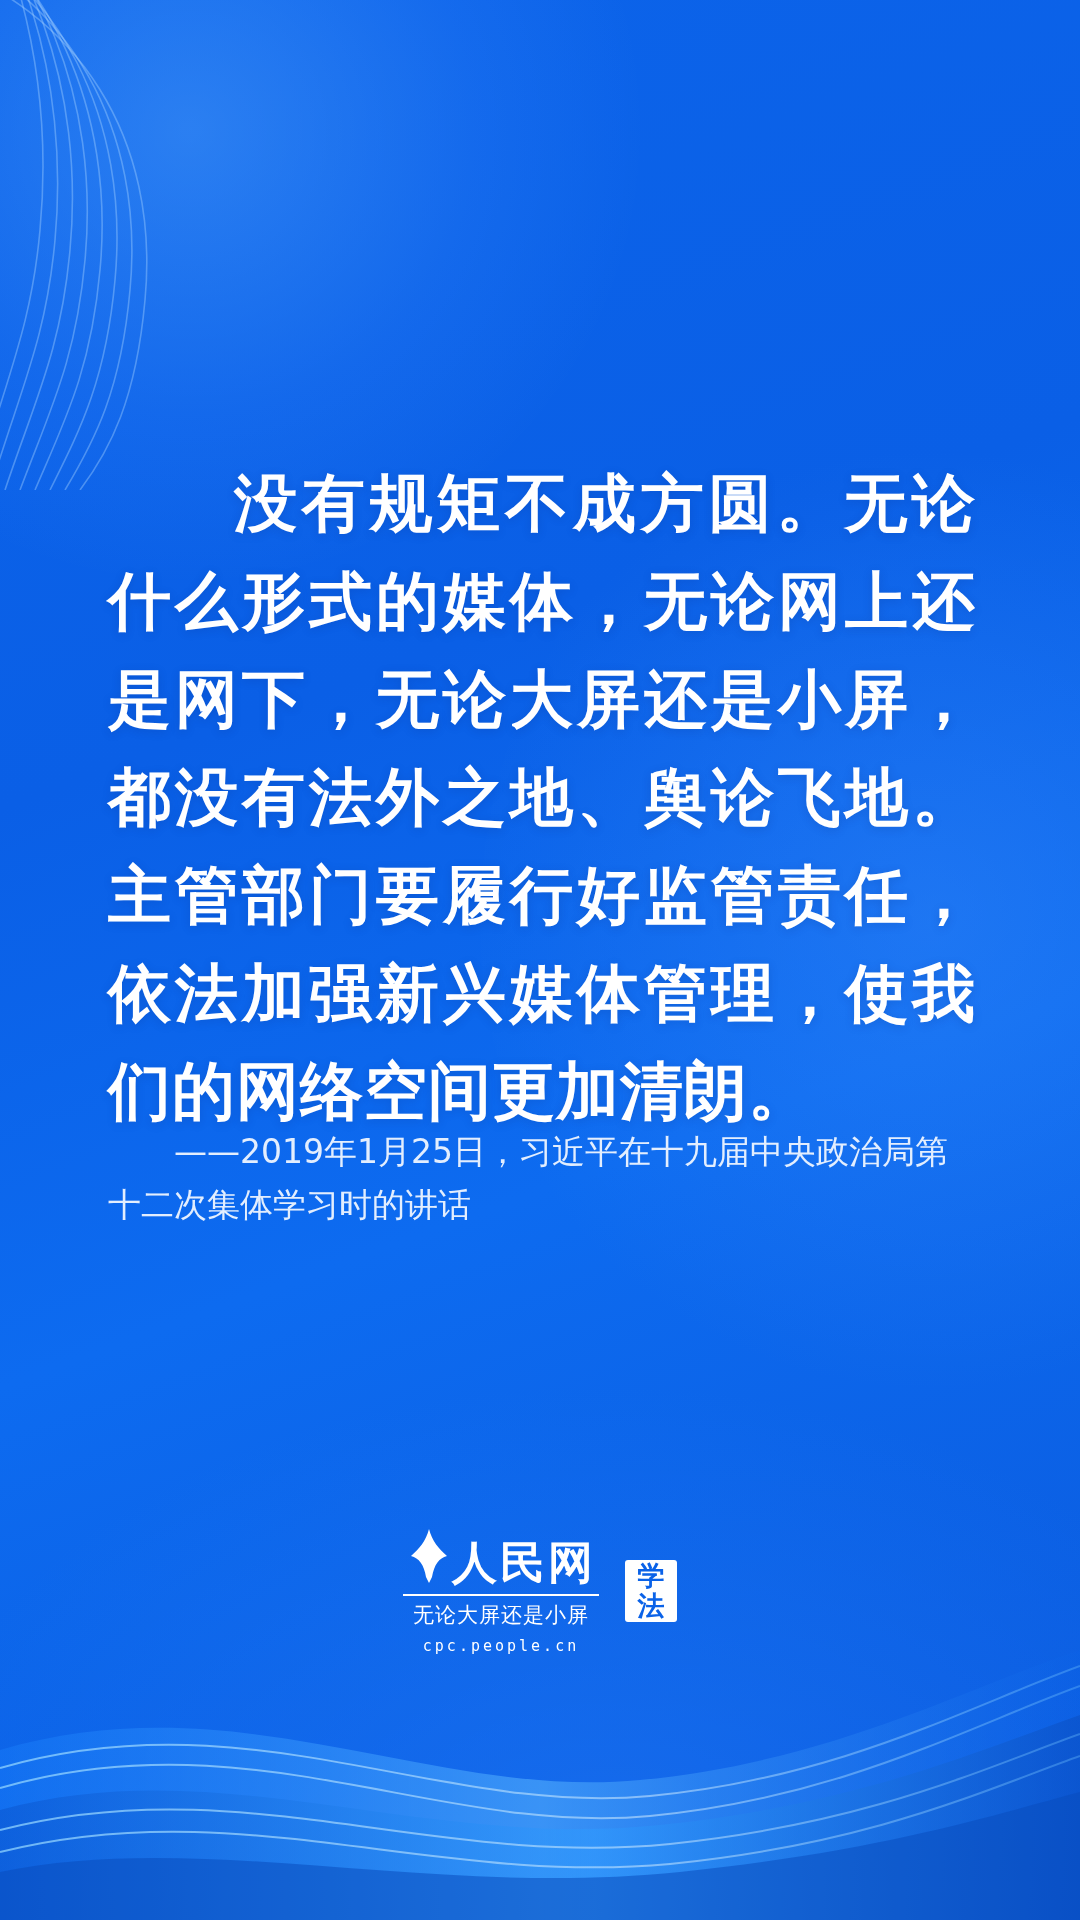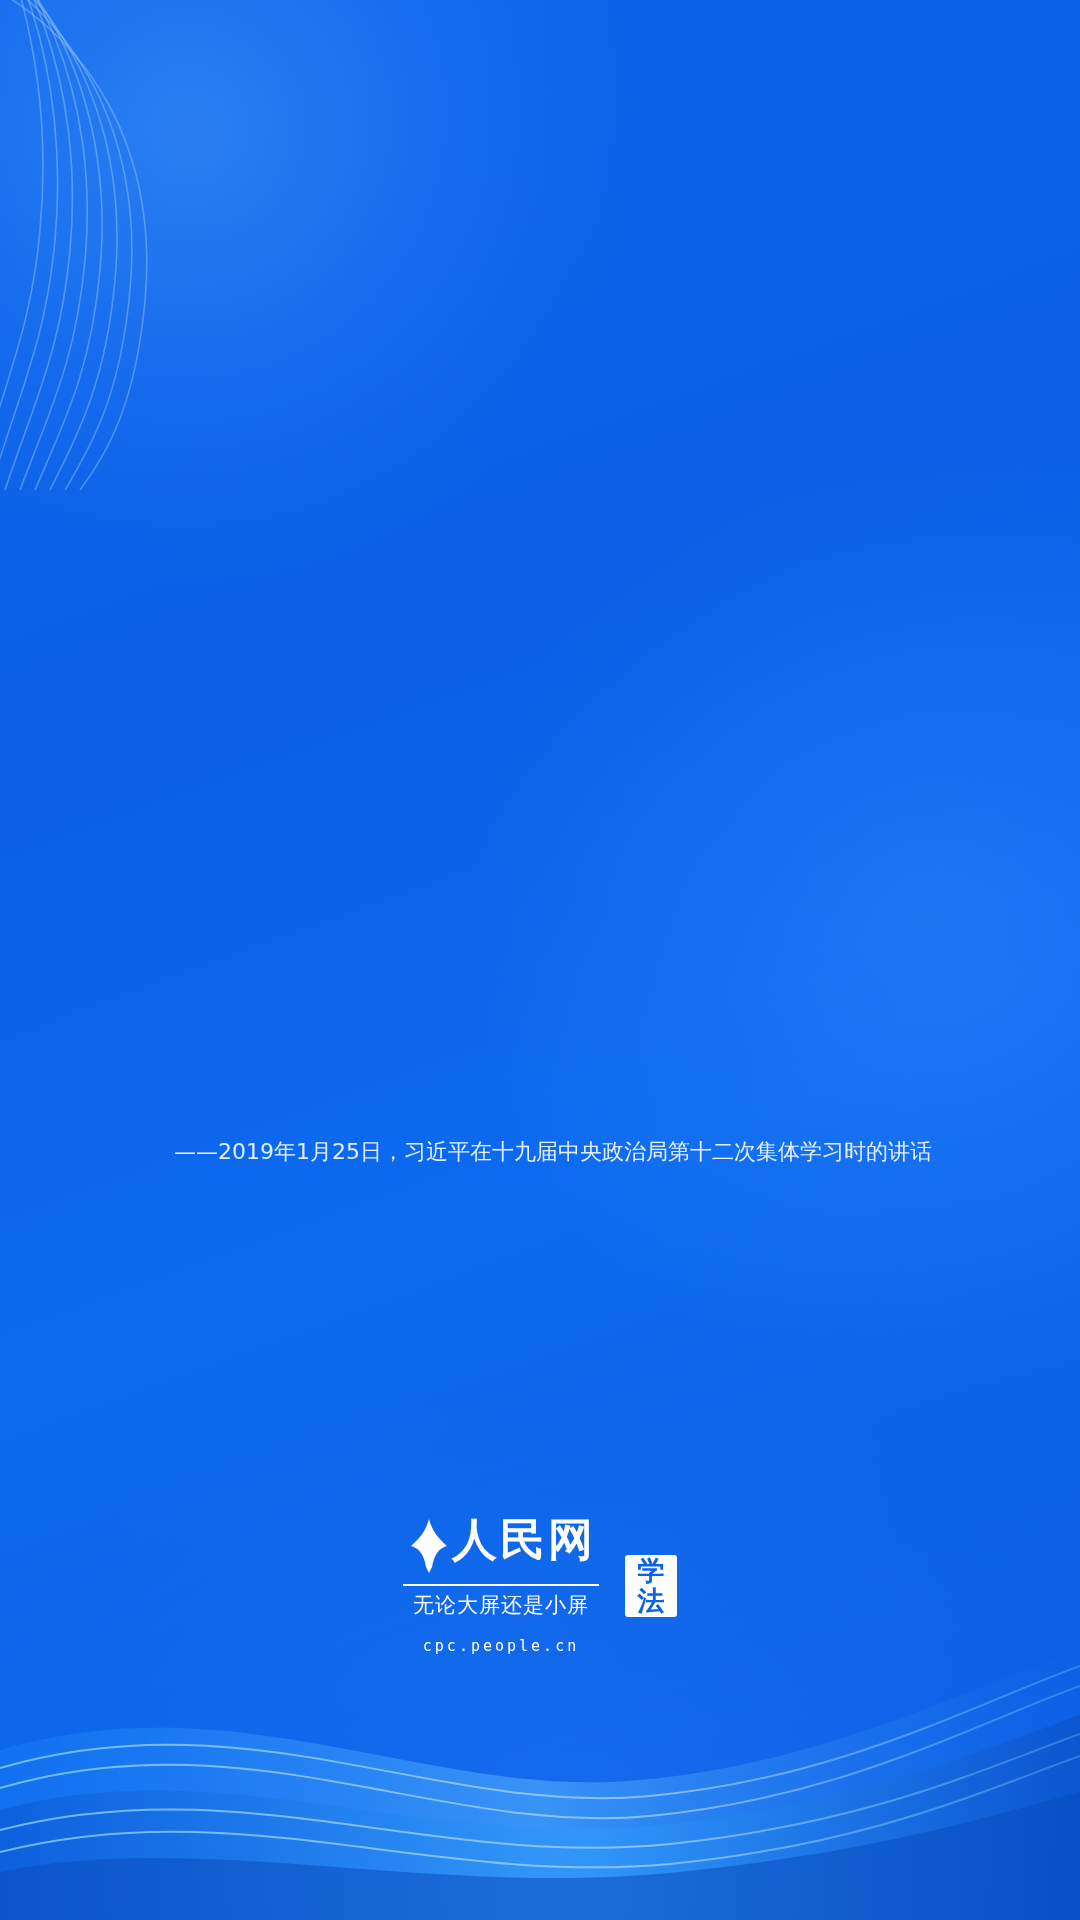--- a/index.html
+++ b/index.html
@@ -97,21 +97,21 @@
   }
 
   .attribution {
     position: absolute;
     left: 108px;
     top: 1125px;
     width: 868px;
     color: #eaf3ff;
     font-family: "DejaVu Sans", "Liberation Sans", sans-serif;
     font-weight: 400;
-    font-size: 22px;
+    font-size: 33px;
     line-height: 53px;
     text-indent: 66px;
     text-align: left;
     opacity: 0.97;
   }
 
   
   .footer {
     position: absolute;
     left: 0;
@@ -124,21 +124,21 @@
   }
 
   .logo-people {
     display: flex;
     flex-direction: column;
     align-items: center;
     color: #ffffff;
   }
   .logo-people .row1 {
     display: flex;
-    align-items: flex-start;
+    align-items: flex-end;
   }
   .logo-people .mark {
     width: 46px;
     height: 58px;
     position: relative;
     flex: 0 0 auto;
   }
   .logo-people .wordmark {
     font-family: "DejaVu Sans", "Liberation Sans", sans-serif;
     font-weight: 700;
@@ -157,21 +157,21 @@
     font-family: "DejaVu Sans", "Liberation Sans", sans-serif;
     font-size: 21px;
     letter-spacing: 1px;
     line-height: 1.15;
     color: #ffffff;
   }
   .logo-people .sub2 {
     font-family: "DejaVu Sans Mono", "Liberation Mono", monospace;
     font-size: 15px;
     letter-spacing: 3px;
-    margin-top: 20px;
+    margin-top: 10px;
     color: #ffffff;
   }
 
   .logo-xuefa {
     display: flex;
     align-items: center;
     gap: 8px;
   }
   .logo-xuefa .badge {
     display: flex;
@@ -216,20 +216,21 @@
       <path d="M-30,-70 C 90,-5 155,140 140,300 C 131,400 105,450 75,520"></path>
       <path d="M-30,-90 C 80,-20 140,130 125,290 C 116,390 90,440 60,520"></path>
       <path d="M-30,-110 C 70,-35 125,120 110,280 C 101,380 75,430 45,520"></path>
       <path d="M-30,-130 C 60,-50 110,110 95,270 C 86,370 60,420 30,520"></path>
       <path d="M-30,-150 C 50,-65 95,100 80,260 C 71,360 45,410 15,520"></path>
     </g>
   </svg>
 
   <div class="content">
 
+    <div class="quote">没有规矩不成方圆。无论什么形式的媒体，无论网上还是网下，无论大屏还是小屏，都没有法外之地、舆论飞地。主管部门要履行好监管责任，依法加强新兴媒体管理，使我们的网络空间更加清朗。</div>
 
     <div class="attribution">——2019年1月25日，习近平在十九届中央政治局第十二次集体学习时的讲话</div>
 
   </div>
 
   <div class="footer">
 
     <div class="logo-people">
       <div class="row1">
         <div class="mark">

